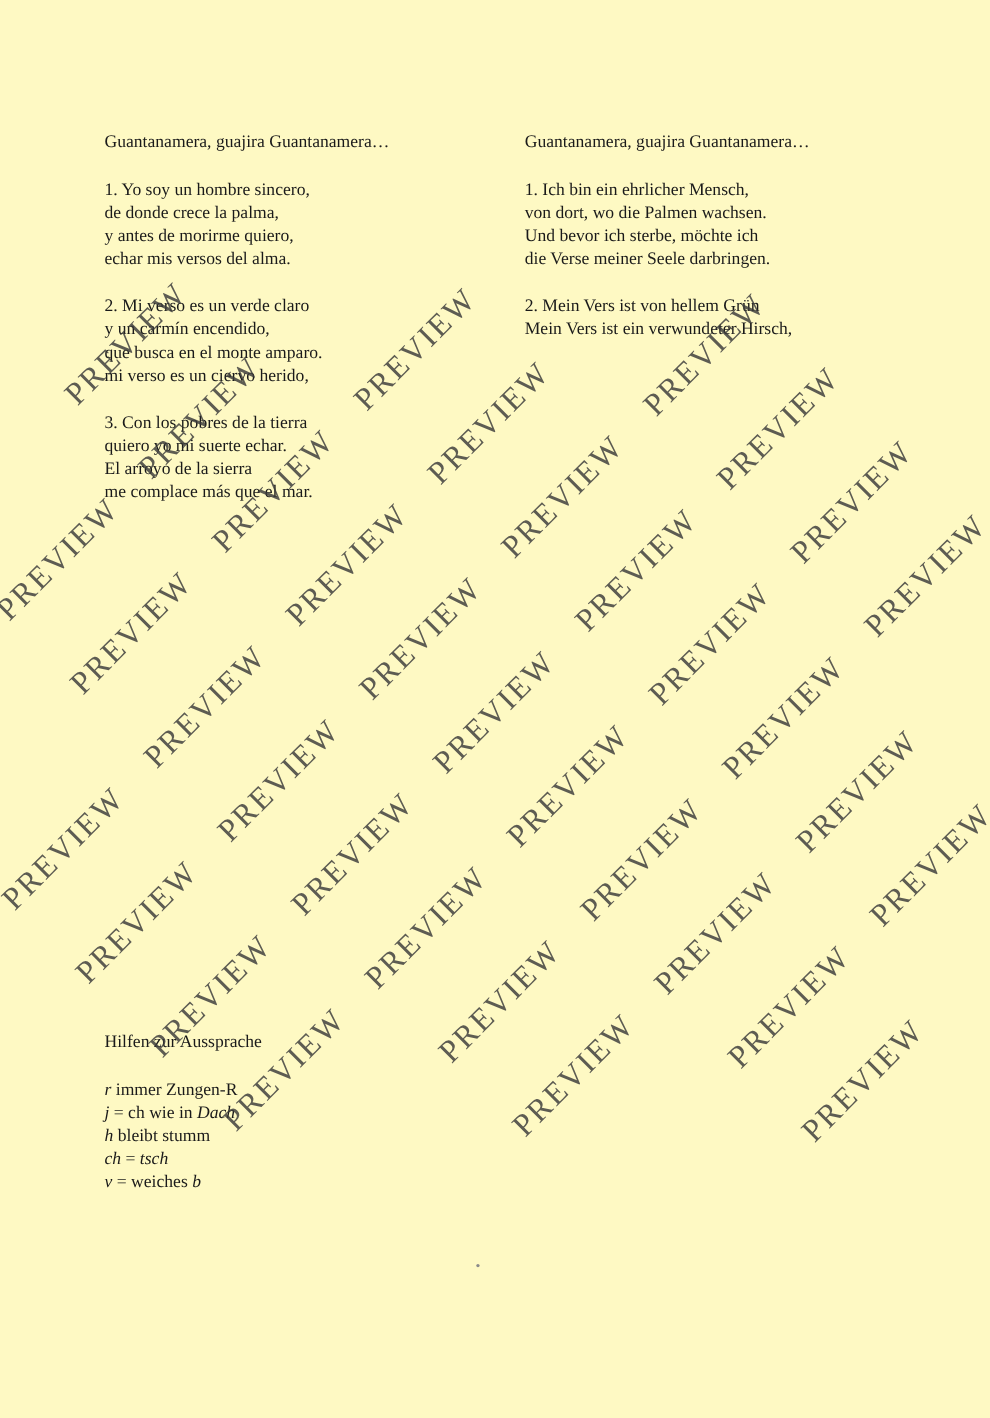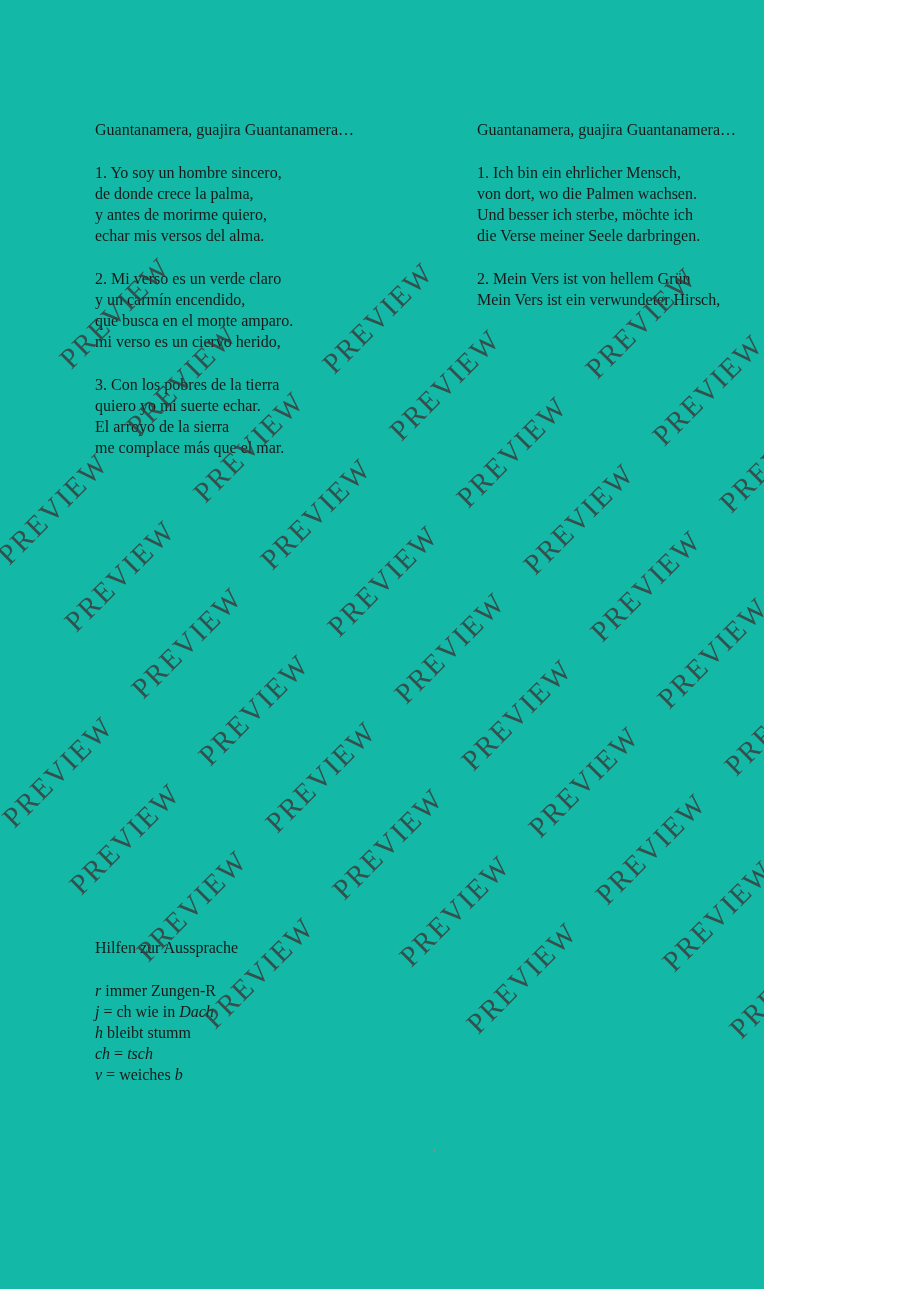--- a/index.html
+++ b/index.html
@@ -1,21 +1,21 @@
 <!DOCTYPE html>
 <html><head>
 <meta charset="utf-8">
 <style>
   * { margin: 0; padding: 0; box-sizing: border-box; }
   html, body { background: #ffffff; }
   #page {
     position: relative;
-    width: 764px;
+    width: 900px;
     height: 1289px;
-    background: #14b8a6;
+    background: #fef9c3;
     overflow: hidden;
     font-family: "Liberation Serif", "DejaVu Serif", serif;
     font-size: 16px;
     line-height: 21px;
     color: #1a1a1a;
   }
   .col { position: absolute; top: 119px; width: 375px; }
   .col-left  { left: 95px; }
   .col-right { left: 477px; }
   .refrain, .verse, .pron-title { margin-bottom: 22px; }
@@ -69,21 +69,21 @@
         <div class="line">El arroyo de la sierra</div>
         <div class="line">me complace más que el mar.</div>
       </div>
   </div>
 
   <div class="col col-right">
     <div class="refrain">Guantanamera, guajira Guantanamera…</div>
     <div class="verse">
         <div class="line">1. Ich bin ein ehrlicher Mensch,</div>
         <div class="line">von dort, wo die Palmen wachsen.</div>
-        <div class="line">Und besser ich sterbe, möchte ich</div>
+        <div class="line">Und bevor ich sterbe, möchte ich</div>
         <div class="line">die Verse meiner Seele darbringen.</div>
       </div>
     <div class="verse">
         <div class="line">2. Mein Vers ist von hellem Grün</div>
         <div class="line">Mein Vers ist ein verwundeter Hirsch,</div>
       </div>
   </div>
 
   <div class="pron">
     <div class="pron-title">Hilfen zur Aussprache</div>

